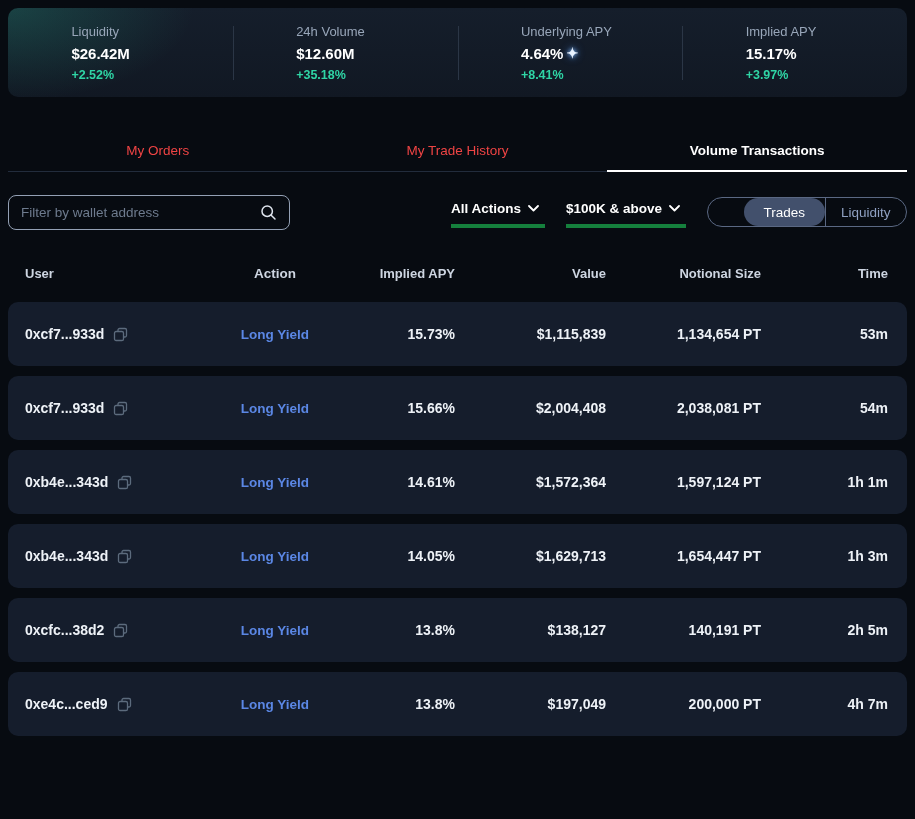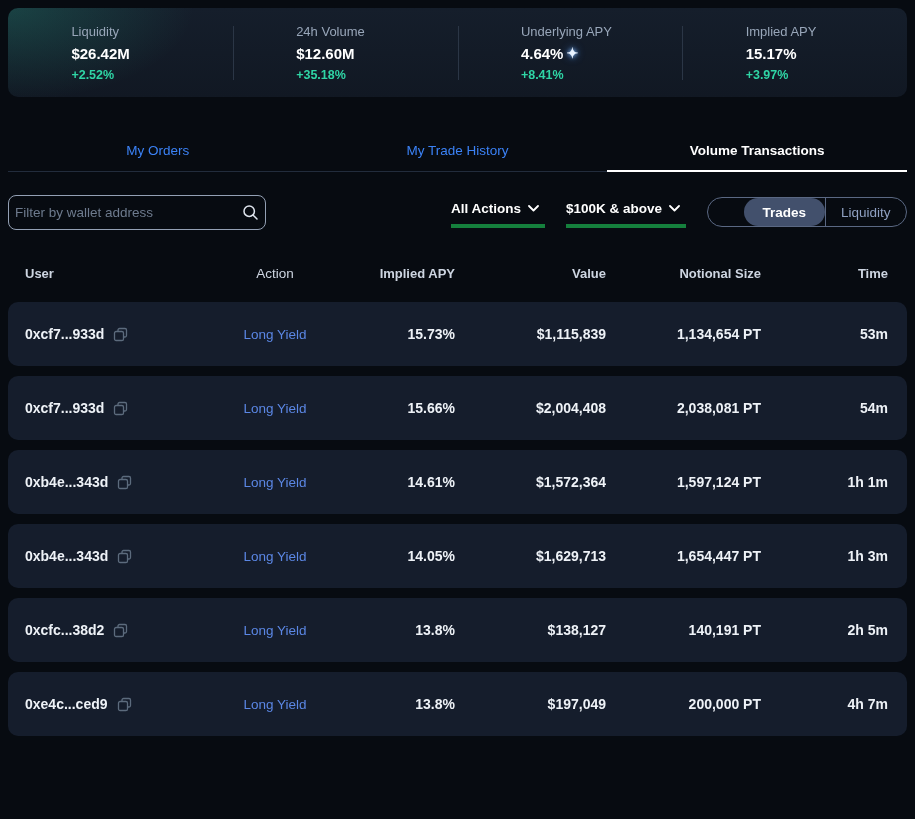--- a/index.html
+++ b/index.html
@@ -33,34 +33,34 @@
   .stat-change { color: var(--green, #2fd5a5); font-size: 12.5px; font-weight: 700; }
   .sparkle {
     color: #eaf3ff; font-size: 14px; line-height: 1;
     text-shadow: 0 0 4px #8fc2ff, 0 0 9px #3d7fe0;
   }
 
   
   .tabs { margin: 46px 8px 0; display: flex; border-bottom: 1px solid #222c3c; }
   .tab {
     flex: 1; text-align: center; padding-bottom: 13px;
-    font-size: 13.5px; color: #3b82f6; cursor: pointer; position: relative;
+    font-size: 13.5px; color: #ef4444; cursor: pointer; position: relative;
   }
   .tab.active { color: #ffffff; font-weight: 700; }
   .tab.active::after {
     content: ''; position: absolute; left: 0; right: 0; bottom: -1px;
     height: 2px; background: #ffffff;
   }
 
   
   .controls { margin: 22px 8px 0; display: flex; align-items: center; height: 36px; }
   .search-box {
-    width: 258px; height: 35px;
+    width: 282px; height: 35px;
     border: 1px solid #93a0b4; border-radius: 8px;
-    display: flex; align-items: center; padding: 0 6px;
+    display: flex; align-items: center; padding: 0 12px;
     background: transparent;
   }
   .search-box input {
     flex: 1; background: transparent; border: none; outline: none;
     color: #dfe5ee; font-size: 13.5px; font-family: "Liberation Sans", sans-serif;
   }
   .search-box input::placeholder { color: #6e7b8e; }
   .search-icon { display: flex; align-items: center; }
   .spacer { flex: 1; }
   .dropdown {
@@ -74,21 +74,21 @@
   .toggle {
     display: flex; width: 200px; height: 30px;
     border: 1px solid #5a6883; border-radius: 16px; overflow: hidden;
   }
   .toggle-option {
     flex: 1; display: flex; align-items: center; justify-content: center;
     font-size: 13.5px; color: #8fa0c2; cursor: pointer;
   }
   .toggle-option + .toggle-option { border-left: 1px solid #5a6883; }
   .toggle-option.active {
-    background: #42506c; color: #ffffff; font-weight: 700;
+    background: #42506c; color: #ffffff; font-weight: 400;
     border-radius: 15px;
     margin-left: 36px;
   }
 
   
   .table-header {
     margin: 28px 8px 0; height: 30px;
     display: grid; grid-template-columns: 180px 140px 110px 151px 155px 1fr;
     padding: 0 19px 0 17px; align-items: center;
     color: #cdd5e1; font-size: 13px; font-weight: 600;
@@ -96,21 +96,21 @@
   .rows { margin: 14px 8px 0; display: flex; flex-direction: column; gap: 10px; }
   .row {
     height: 64px; border-radius: 10px;
     background: var(--row-bg, #151d2c);
     display: grid; grid-template-columns: 180px 140px 110px 151px 155px 1fr;
     padding: 0 19px 0 17px; align-items: center;
     color: #eef2f7; font-size: 14px; font-weight: 700;
     cursor: pointer;
   }
   .row.highlight { background: var(--row-highlight-bg, #13282a); }
-  .col-action { text-align: center; font-weight: 400; font-size: 13.5px; }
+  .col-action { text-align: center; font-weight: 700; font-size: 13.5px; }
   .col-apy, .col-value, .col-notional, .col-time { text-align: right; }
   .cell-user { display: flex; align-items: center; gap: 9px; }
   .action-short { color: var(--green, #2fd5a5); }
   .action-long { color: var(--long-blue, #5b87e5); }
   .copy-icon { display: flex; align-items: center; cursor: pointer; }
 </style>
 </head>
 <body>
 
 <div class="stats-bar">

